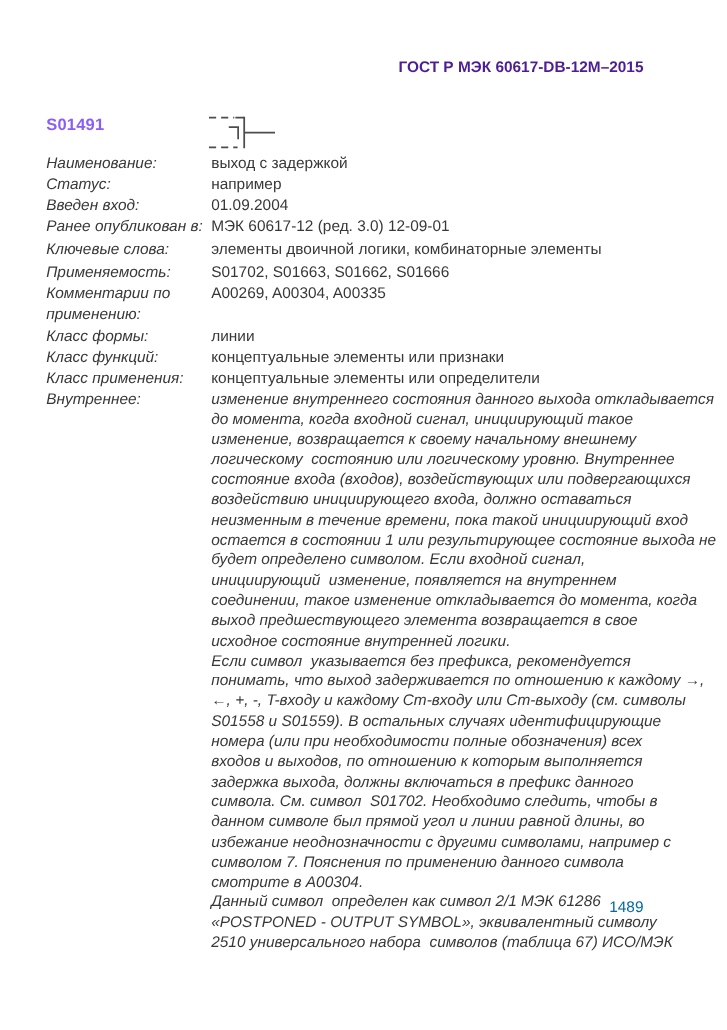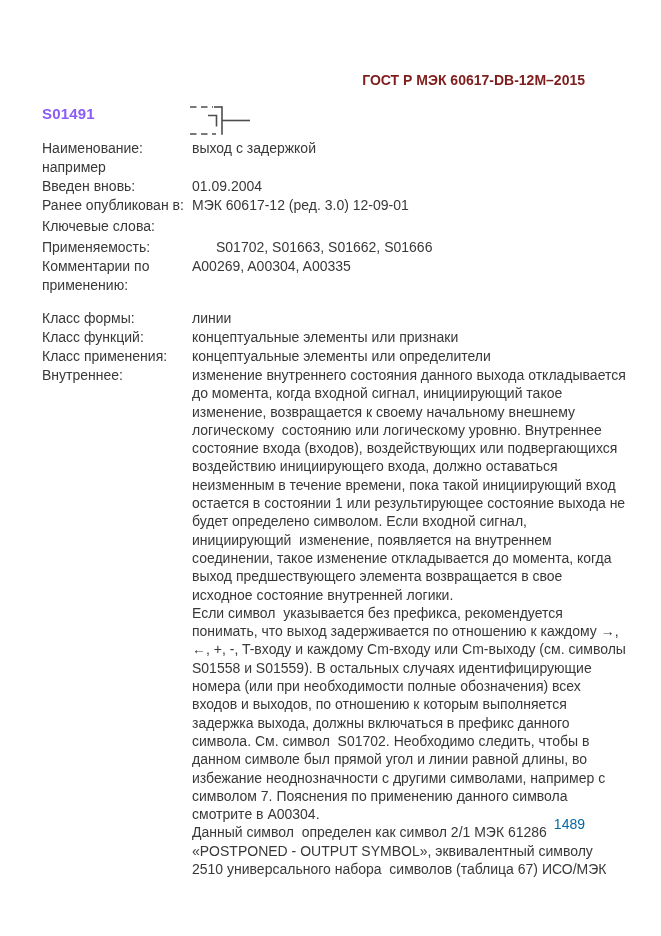--- a/index.html
+++ b/index.html
@@ -3,36 +3,36 @@
 <meta charset="utf-8">
 <style>
   html,body{margin:0;padding:0;}
   body{
     width:661px;height:936px;position:relative;background:#ffffff;
     font-family:"Liberation Sans","DejaVu Sans",sans-serif;
     color:#383838;font-size:14px;overflow:hidden;
   }
   .page{position:absolute;inset:0;background:#fff;}
   .doc-header{
-    position:absolute;top:72px;right:76px;
-    font-weight:bold;font-size:14px;color:#7f1d1d;white-space:pre;
+    position:absolute;top:52px;right:76px;
+    font-weight:bold;font-size:14px;color:#4c1d95;white-space:pre;
   }
   .symbol-id{
     position:absolute;top:105px;left:42px;
     font-weight:bold;font-size:15px;color:#8b5cf6;letter-spacing:.2px;
   }
   .symbol-graphic{position:absolute;top:100px;left:188px;width:64px;height:42px;}
   .symbol-graphic svg{display:block;}
   .fields{position:absolute;top:139px;left:42px;width:580px;}
   .row{display:flex;align-items:flex-start;line-height:19px;}
-  .row:nth-child(5),.row:nth-child(6){margin-top:2px;gap:24px;}
-  .row:nth-child(8){margin-top:14px;}
-  .label{flex:0 0 150px;white-space:pre-wrap;}
+  .row:nth-child(5),.row:nth-child(6){margin-top:2px;}
+  .row:nth-child(8){margin-top:1px;}
+  .label{flex:0 0 150px;white-space:pre-wrap;font-style:italic;}
   .value{flex:1;white-space:pre-wrap;}
-  .value .line{line-height:18.3px;white-space:pre;}
+  .value .line{line-height:18.3px;white-space:pre;font-style:italic;}
   .page-number{position:absolute;top:816px;right:76px;font-size:14px;color:#0369a1;}
 </style>
 </head>
 <body>
 
 <div class="page">
 
   <div class="doc-header">ГОСТ Р МЭК 60617-DB-12M–2015</div>
 
   <div class="symbol-id">S01491</div>
@@ -52,32 +52,34 @@
       <path d="M20 15.5 H28.5 V26.5" stroke="#4d4d4d" stroke-width="1.6"></path>
     </svg>
   </div>
 
   <div class="fields">
       <div class="row">
         <div class="label">Наименование:</div>
         <div class="value">выход с задержкой</div>
       </div>
       <div class="row">
+        <div class="label">Статус:</div>
         <div class="value">например</div>
       </div>
       <div class="row">
-        <div class="label">Введен вновь:</div>
+        <div class="label">Введен вход:</div>
         <div class="value">01.09.2004</div>
       </div>
       <div class="row">
         <div class="label">Ранее опубликован в:</div>
         <div class="value">МЭК 60617-12 (ред. 3.0) 12-09-01</div>
       </div>
       <div class="row">
         <div class="label">Ключевые слова:</div>
+        <div class="value">элементы двоичной логики, комбинаторные элементы</div>
       </div>
       <div class="row">
         <div class="label">Применяемость:</div>
         <div class="value">S01702, S01663, S01662, S01666</div>
       </div>
       <div class="row">
         <div class="label">Комментарии по применению:</div>
         <div class="value">A00269, A00304, A00335</div>
       </div>
       <div class="row">

